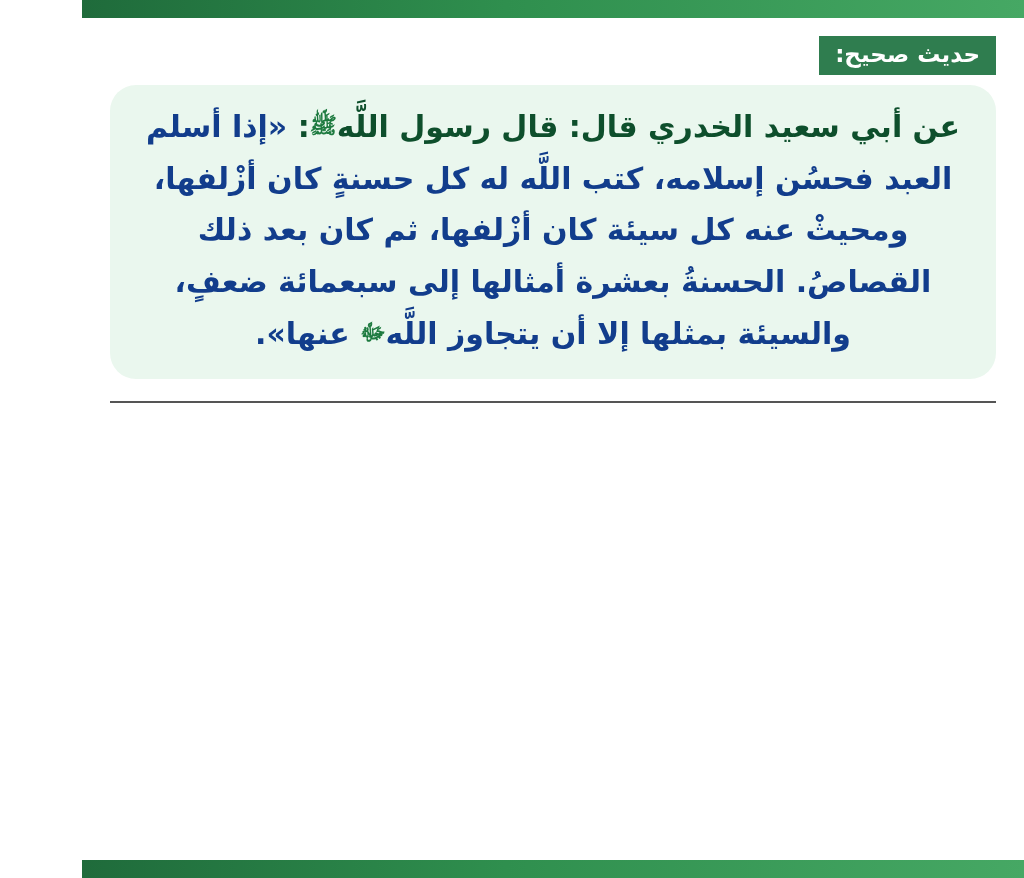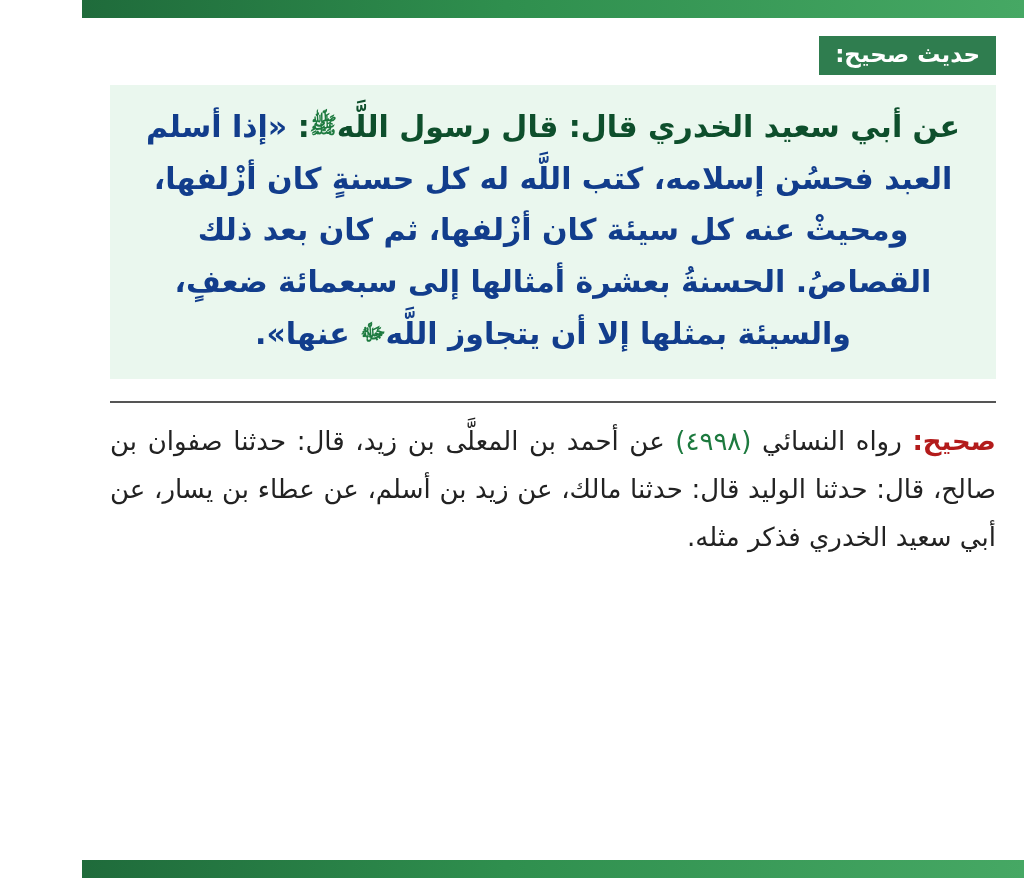--- a/index.html
+++ b/index.html
@@ -58,20 +58,21 @@
     line-height: 1.1;
     white-space: nowrap;
   }
 
   
   .hadith-box {
     background: #eaf7ee;
     padding: 16px 26px 20px 26px;
     box-sizing: border-box;
     text-align: center;
+    border-radius: 26px;
   }
   .hadith-text {
     color: #123d8c;
     font-size: 30px;
     font-weight: bold;
     line-height: 1.72;
     letter-spacing: 0;
     margin: 0;
   }
   .narrator {
@@ -145,24 +146,18 @@
     <div class="hadith-box">
       <p class="hadith-text">
         <span class="narrator">عن أبي سعيد الخدري قال: قال رسول اللَّه</span><span class="sym narrator">ﷺ</span><span class="narrator">:</span>
         <span>«إذا أسلم العبد فحسُن إسلامه، كتب اللَّه له كل حسنةٍ كان أزْلفها، ومحيثْ عنه كل سيئة كان أزْلفها، ثم كان بعد ذلك القصاصُ. الحسنةُ بعشرة أمثالها إلى سبعمائة ضعفٍ، والسيئة بمثلها إلا أن يتجاوز اللَّه</span><span class="sym">ﷻ</span>
         <span>عنها».</span>
       </p>
     </div>
 
     <hr class="divider">
 
-    <p class="takhreej">
-      <span class="grade-word">صحيح:</span>
-      <span>رواه النسائي</span>
-      <span class="ref-num">(٤٩٩٨)</span>
-      <span>عن أحمد بن المعلَّى بن زيد، قال: حدثنا صفوان بن صالح، قال: حدثنا الوليد قال: حدثنا مالك، عن زيد بن أسلم، عن عطاء بن يسار، عن أبي سعيد الخدري فذكر مثله.</span>
-    </p>
 
 
   </div>
 
   <div class="bar bar-bottom"></div>
 </div>
 
 </body></html>

